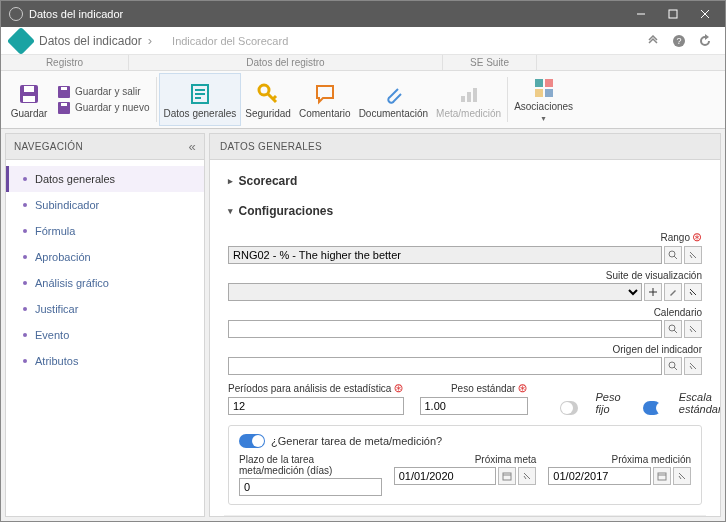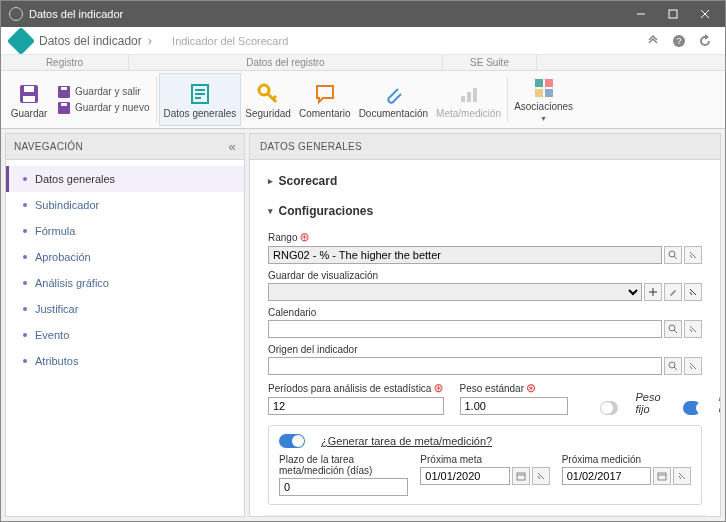--- a/index.html
+++ b/index.html
@@ -33,58 +33,58 @@
   .ribbon .rcol.selected { background: #eef3f9; border: 1px solid #cde; }
   .ribbon .rcol .ic { height: 28px; display: flex; align-items: center; justify-content: center; }
   .ribbon .rcol .ic svg { width: 24px; height: 24px; }
   .ribbon .rcol .lbl { font-size: 10px; color: #444; text-align: center; line-height: 1.1; }
   .ribbon .rlines { display: flex; flex-direction: column; justify-content: center; padding: 2px 4px; gap: 2px; }
   .ribbon .rline { display: flex; align-items: center; gap: 4px; color: #555; font-size: 10px; cursor: pointer; }
   .ribbon .rline svg { width: 14px; height: 14px; }
   
   .content { flex: 1; display: flex; background: #f0f0f0; overflow: hidden; }
   
-  .nav { width: 240px; background: #fff; border: 1px solid #d5d5d5; margin: 4px 2px 4px 4px; display: flex; flex-direction: column; }
+  .nav { width: 200px; background: #fff; border: 1px solid #d5d5d5; margin: 4px 2px 4px 4px; display: flex; flex-direction: column; }
   .nav-head { height: 26px; background: #eaeaea; border-bottom: 1px solid #d5d5d5; display: flex; align-items: center; padding: 0 8px; font-size: 10px; color: #555; letter-spacing: 0.3px; }
   .nav-head .sp { flex: 1; }
   .nav-head .collapse { color: #777; cursor: pointer; font-size: 13px; }
   .nav-items { padding: 6px 0; }
   .nav-item { padding: 7px 14px; color: #4a6a9a; font-size: 11px; display: flex; align-items: center; cursor: pointer; border-left: 3px solid transparent; }
   .nav-item.active { border-left: 3px solid #6b4aa0; background: #f4f0fa; color: #333; }
   .nav-item .dot { width: 4px; height: 4px; border-radius: 50%; background: #8a6abc; margin-right: 8px; }
   
   .main { flex: 1; background: #fff; border: 1px solid #d5d5d5; margin: 4px 4px 4px 2px; display: flex; flex-direction: column; overflow: hidden; }
   .main-head { height: 26px; background: #eaeaea; border-bottom: 1px solid #d5d5d5; display: flex; align-items: center; padding: 0 10px; font-size: 10px; color: #555; letter-spacing: 0.3px; }
   .main-body { flex: 1; overflow-y: auto; padding: 6px 14px 12px 14px; }
   
   .section-h { padding: 8px 4px; font-weight: bold; font-size: 12px; color: #333; display: flex; align-items: center; gap: 6px; cursor: pointer; }
   .section-h .tri { font-size: 9px; color: #555; }
   
   .form { padding: 4px 4px 10px 4px; border-bottom: 1px solid #eee; }
   .fld { margin-bottom: 6px; }
-  .fld-label { font-size: 10px; color: #333; margin-bottom: 2px; display: flex; align-items: center; gap: 2px; }
+  .fld-label { font-size: 10px; color: #333; margin-bottom: 2px; display: flex; align-items: center; gap: 2px; justify-content: flex-end; }
   .fld-label .req { color: #d33; font-size: 12px; }
   .fld-row { display: flex; align-items: center; gap: 2px; }
   .fld-row input, .fld-row select { flex: 1; height: 18px; border: 1px solid #aaa; padding: 0 4px; font-size: 11px; }
   .fld-row input.ro { background: #eee; }
   .fld-row .ibtn { width: 18px; height: 18px; border: 1px solid #bbb; background: #f4f4f4; display: flex; align-items: center; justify-content: center; cursor: pointer; }
   .fld-row .ibtn svg { width: 10px; height: 10px; }
   
   .row2 { display: flex; gap: 16px; align-items: flex-end; }
   .row2 .fld { flex: 0 0 auto; margin-bottom: 0; }
   .row2 .fld.narrow input { width: 108px; }
   .row2 .spacer { flex: 1; }
   .toggles { display: flex; align-items: flex-end; gap: 18px; font-size: 11px; color: #333; font-style: italic; }
   .tswitch { width: 26px; height: 14px; border-radius: 7px; background: #ccc; position: relative; cursor: pointer; }
   .tswitch.on { background: #3a7fd8; }
   .tswitch .knob { position: absolute; width: 12px; height: 12px; background: #fff; border-radius: 50%; top: 1px; left: 1px; }
   .tswitch.on .knob { left: 13px; }
   
   .gen { border: 1px solid #d8d8d8; border-radius: 3px; padding: 8px 10px; margin-top: 10px; }
-  .gen-h { display: flex; align-items: center; gap: 16px; font-size: 11px; color: #333; margin-bottom: 6px; text-decoration: underline; }
+  .gen-h { display: flex; align-items: center; gap: 6px; font-size: 11px; color: #333; margin-bottom: 6px; }
   .gen-row { display: flex; gap: 12px; }
   .gen-row .fld { flex: 1; margin-bottom: 0; }
   .gen-row input { width: 100%; }
   
   ::-webkit-scrollbar { width: 14px; }
   ::-webkit-scrollbar-track { background: #f0f0f0; }
   ::-webkit-scrollbar-thumb { background: #ccc; border: 3px solid #f0f0f0; border-radius: 8px; }
 </style>
 </head>
 <body>
@@ -310,21 +310,21 @@
               <div class="ibtn">
                   <svg viewBox="0 0 10 10">
                     <path d="M2 2 L8 8 M4 8 L2 5" stroke="#777" fill="none"></path>
                   </svg>
                 </div>
             </div>
           </div>
 
           <div class="fld">
             <div class="fld-label">
-                <span>Guardar de visualización</span>
+                <span>Suite de visualización</span>
               </div>
             <div class="fld-row">
               <select><option></option></select>
               <div class="ibtn">
                   <svg viewBox="0 0 10 10">
                     <line x1="5" y1="1" x2="5" y2="9" stroke="#333"></line>
                     <line x1="1" y1="5" x2="9" y2="5" stroke="#333"></line>
                   </svg>
                 </div>
               <div class="ibtn">

